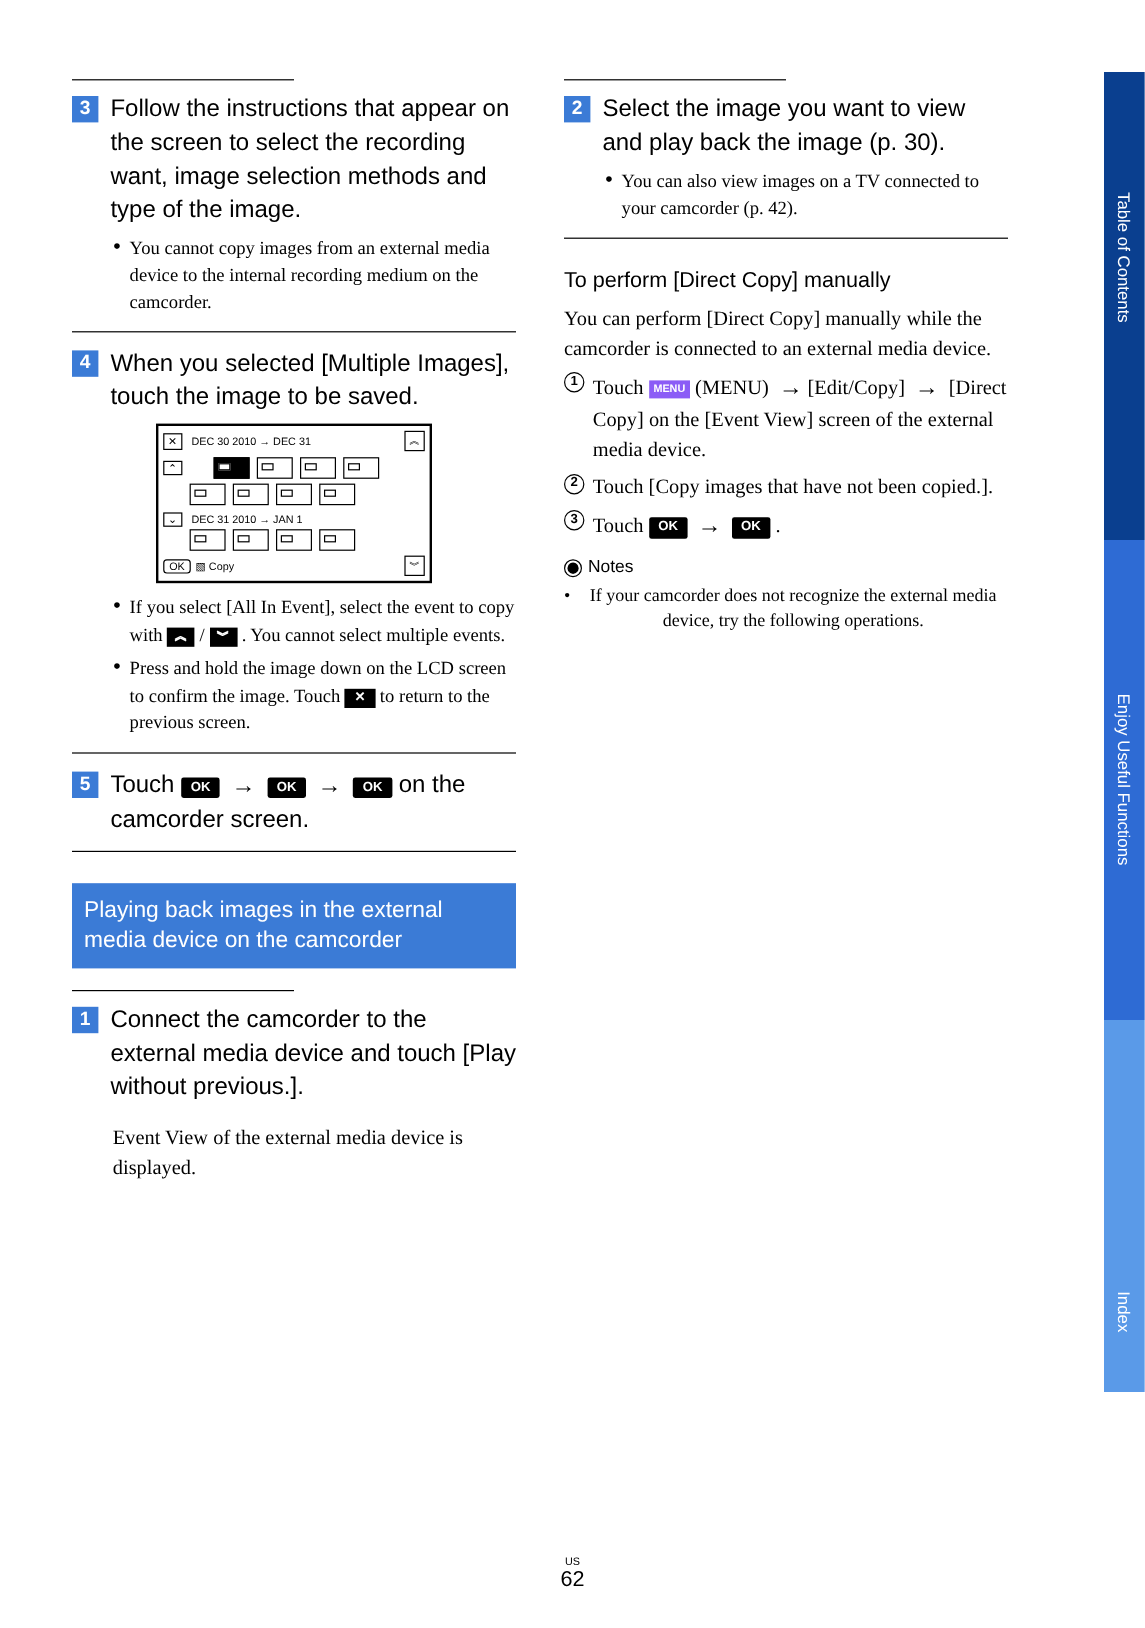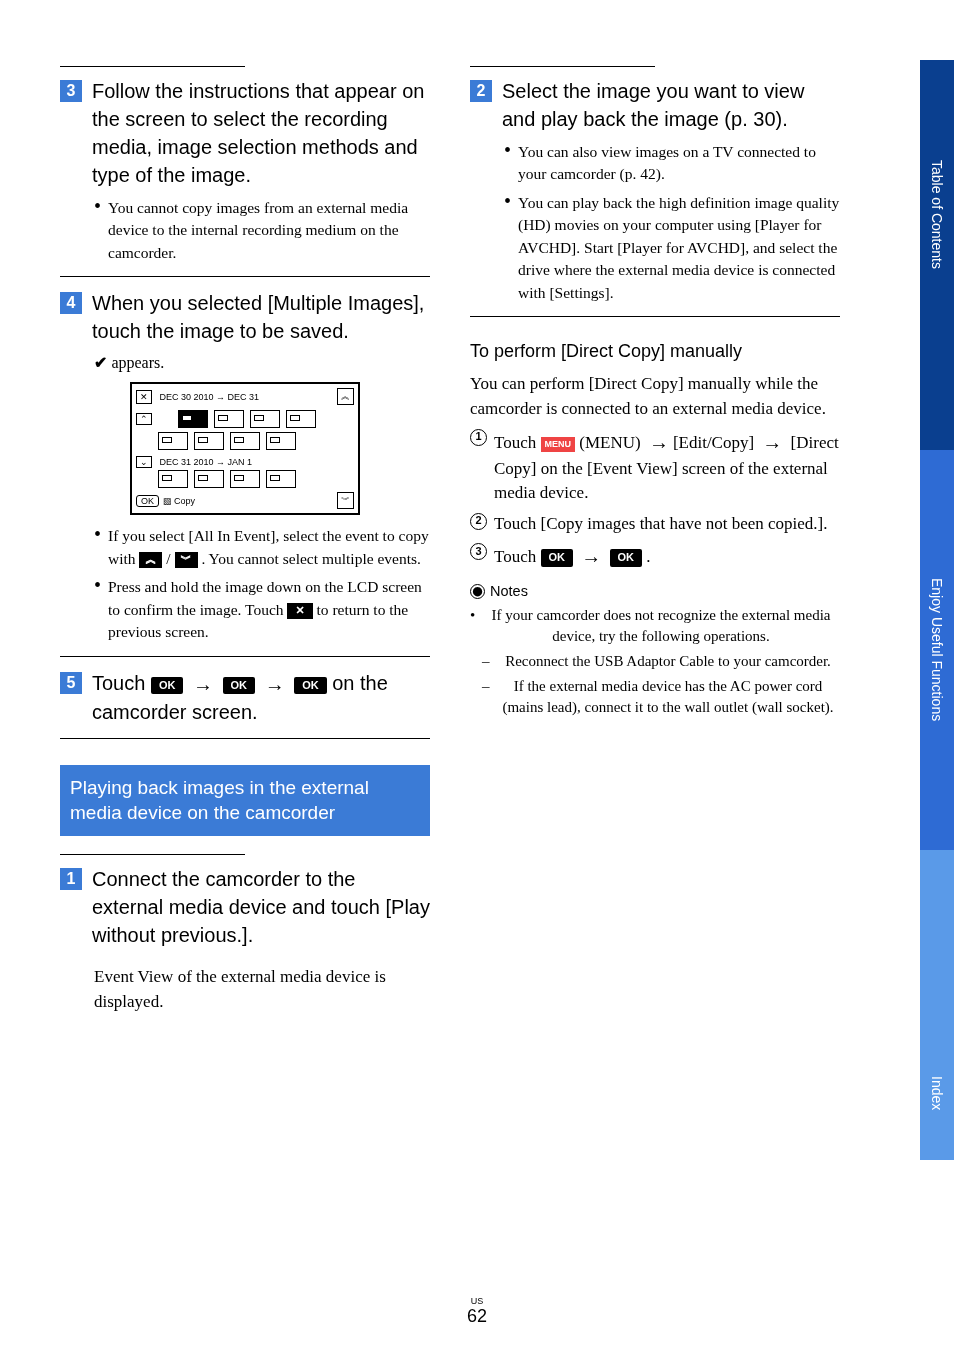--- a/index.html
+++ b/index.html
@@ -124,21 +124,21 @@
     color: #fff;
     font-family: Arial, sans-serif;
     font-size: 11px;
     font-weight: bold;
     padding: 1px 8px;
     border-radius: 2px;
     vertical-align: 1px;
   }
   .inline-menu {
     display: inline-block;
-    background: #ef4444;
+    background: #8b5cf6;
     color: #fff;
     font-family: Arial, sans-serif;
     font-size: 9px;
     font-weight: bold;
     padding: 1px 4px;
     vertical-align: 1px;
   }
   .inline-x {
     display: inline-block;
     background: #000;
@@ -252,35 +252,31 @@
   <div class="side-tab tab3">Index</div>
 </div>
 
 <div class="page">
 
   <div class="col">
     <hr class="divider half">
 
     <div class="num-step">
       <span class="num-box">3</span>
-      <div class="step-head">Follow the instructions that appear on the screen to select the recording media, image selection methods and type of the image.</div>
+      <div class="step-head">Follow the instructions that appear on the screen to select the recording want, image selection methods and type of the image.</div>
     </div>
     <ul class="bullets">
       <li>You cannot copy images from an external media device to the internal recording medium on the camcorder.</li>
     </ul>
 
     <hr class="divider">
 
     <div class="num-step">
       <span class="num-box">4</span>
       <div class="step-head">When you selected [Multiple Images], touch the image to be saved.</div>
-    </div>
-    <div class="appears">
-      <span class="checkmark">✔</span>
-      <span>appears.</span>
     </div>
 
     <div class="screen-illust">
       <div class="row" style="justify-content:space-between;">
         <span class="sm-box">✕</span>
         <span class="date-label" style="flex:1; margin-left:4px;">DEC 30 2010 → DEC 31</span>
         <span class="sm-box">︽</span>
       </div>
       <div class="row" style="margin-top:3px;">
         <span class="sm-arrow">⌃</span>
@@ -383,21 +379,20 @@
 
   <div class="col">
     <hr class="divider half">
 
     <div class="num-step">
       <span class="num-box">2</span>
       <div class="step-head">Select the image you want to view and play back the image (p. 30).</div>
     </div>
     <ul class="bullets">
       <li>You can also view images on a TV connected to your camcorder (p. 42).</li>
-      <li>You can play back the high definition image quality (HD) movies on your computer using [Player for AVCHD]. Start [Player for AVCHD], and select the drive where the external media device is connected with [Settings].</li>
     </ul>
 
     <hr class="divider">
 
     <div class="subhead">To perform [Direct Copy] manually</div>
     <div class="body">You can perform [Direct Copy] manually while the camcorder is connected to an external media device.</div>
 
     <ol class="circ-list">
       <li>
         <span class="circ-num">1</span>
@@ -419,24 +414,20 @@
       </li>
     </ol>
 
     <div class="notes-head">
       <span class="notes-icon">⬤</span>
       <span>Notes</span>
     </div>
     <ul class="notes-list">
       <li>
         <span>If your camcorder does not recognize the external media device, try the following operations.</span>
-        <ul class="dash-list">
-          <li>Reconnect the USB Adaptor Cable to your camcorder.</li>
-          <li>If the external media device has the AC power cord (mains lead), connect it to the wall outlet (wall socket).</li>
-        </ul>
       </li>
     </ul>
   </div>
 </div>
 
 <div class="page-num">
   <span class="us">US</span>
   <span class="num">62</span>
 </div>
 

